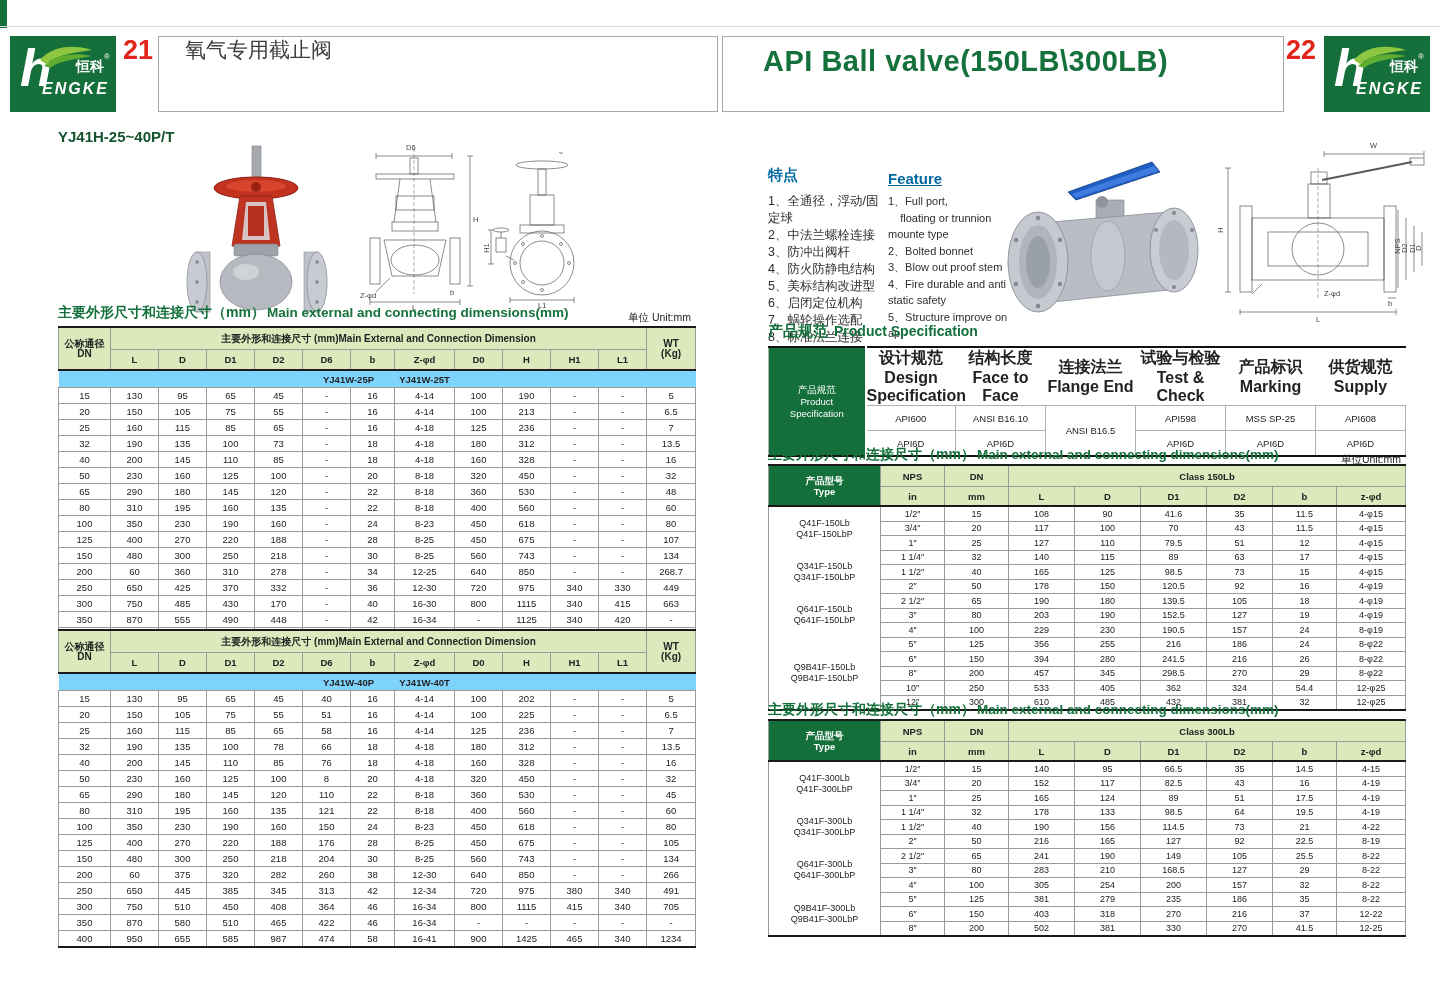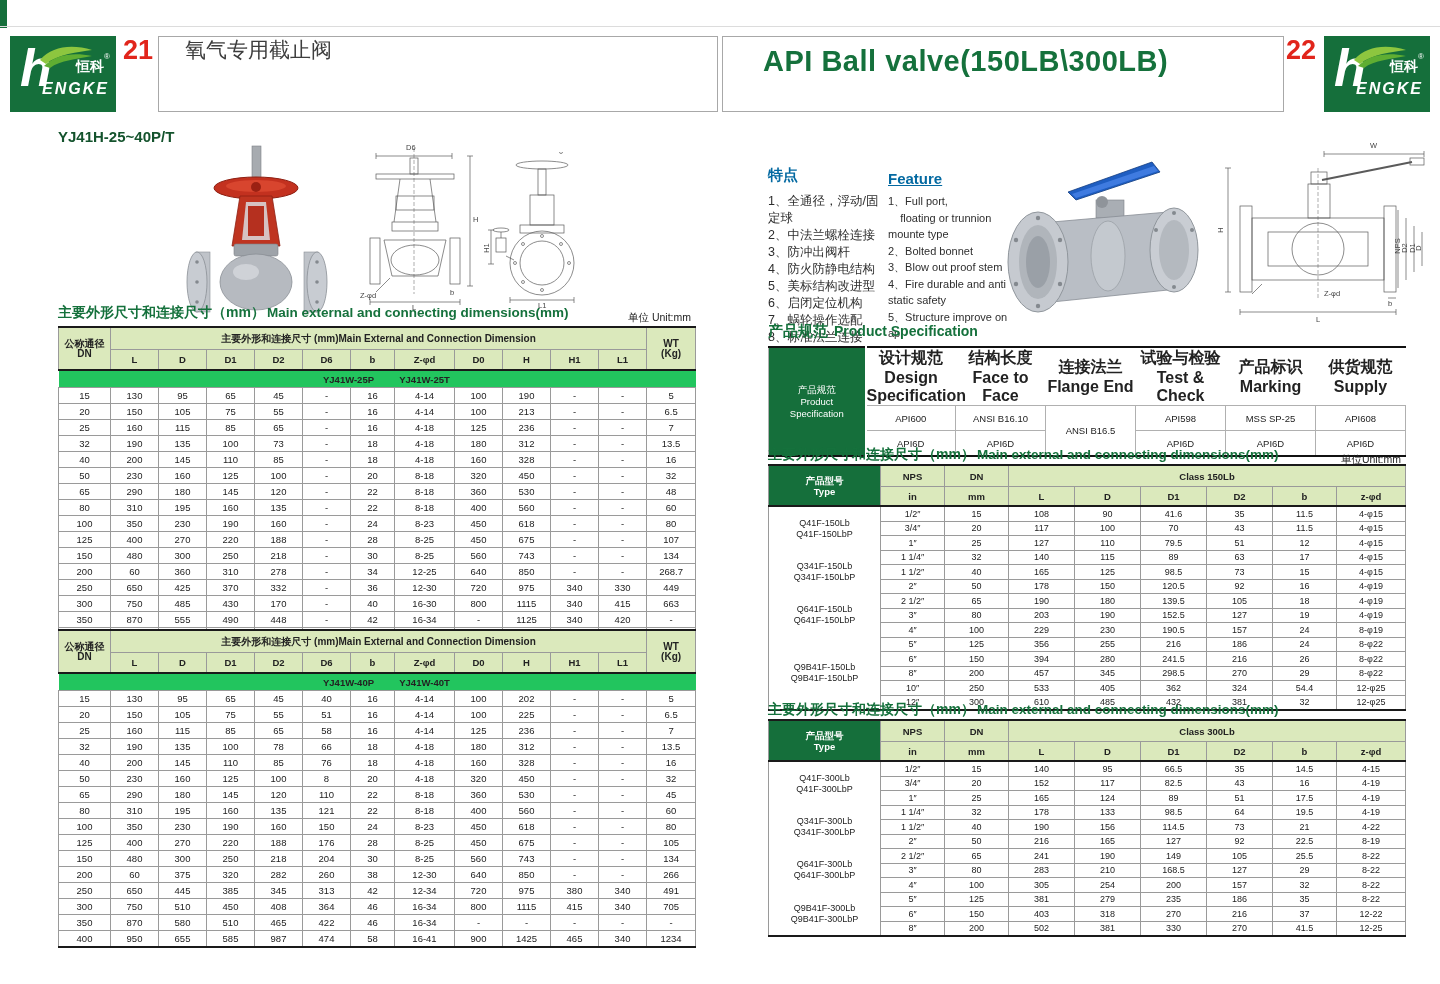--- a/index.html
+++ b/index.html
@@ -49,21 +49,21 @@
   .vtab thead{border-bottom:2px solid #1a1a1a;}
   .vtab thead th{background:#dbe9bc;font-weight:bold;}
 
   .ltab{width:637px;}
   .ltab td{height:15px;font-size:9.5px;}
   .ltab .hr1 th{height:21px;font-size:10px;}
   .ltab .hr2 th{height:19px;font-size:9.5px;}
   .dn-head div, .wt-head div{line-height:10px;font-size:10px;text-align:center;}
   .t1{left:58px;top:326px;}
   .t2{left:58px;top:629px;}
-  .subrow td{border:0;border-bottom:1px solid #9a9a9a;height:16px;font-weight:bold;font-size:9.5px;background:#22c55e;}
+  .subrow td{border:0;border-bottom:1px solid #9a9a9a;height:16px;font-weight:bold;font-size:9.5px;background:#7dd3fc;}
 
   .rtab{width:637px;}
   .rtab td{height:13.5px;font-size:9px;}
   .rtab .hr1 th{height:20px;font-size:9.5px;}
   .rtab .hr2 th{height:18px;font-size:9.5px;}
   .rtab .type-head{background:#156f3b;color:#fff;margin-left:40px;}
   .rtab .type-head div{line-height:11px;font-size:9.5px;}
   .rtab .type-cell{background:#fff;font-size:9px;line-height:11px;border-top:0;border-bottom:0;}
   .t150{left:768px;top:464px;}
   .t300{left:768px;top:719px;}

